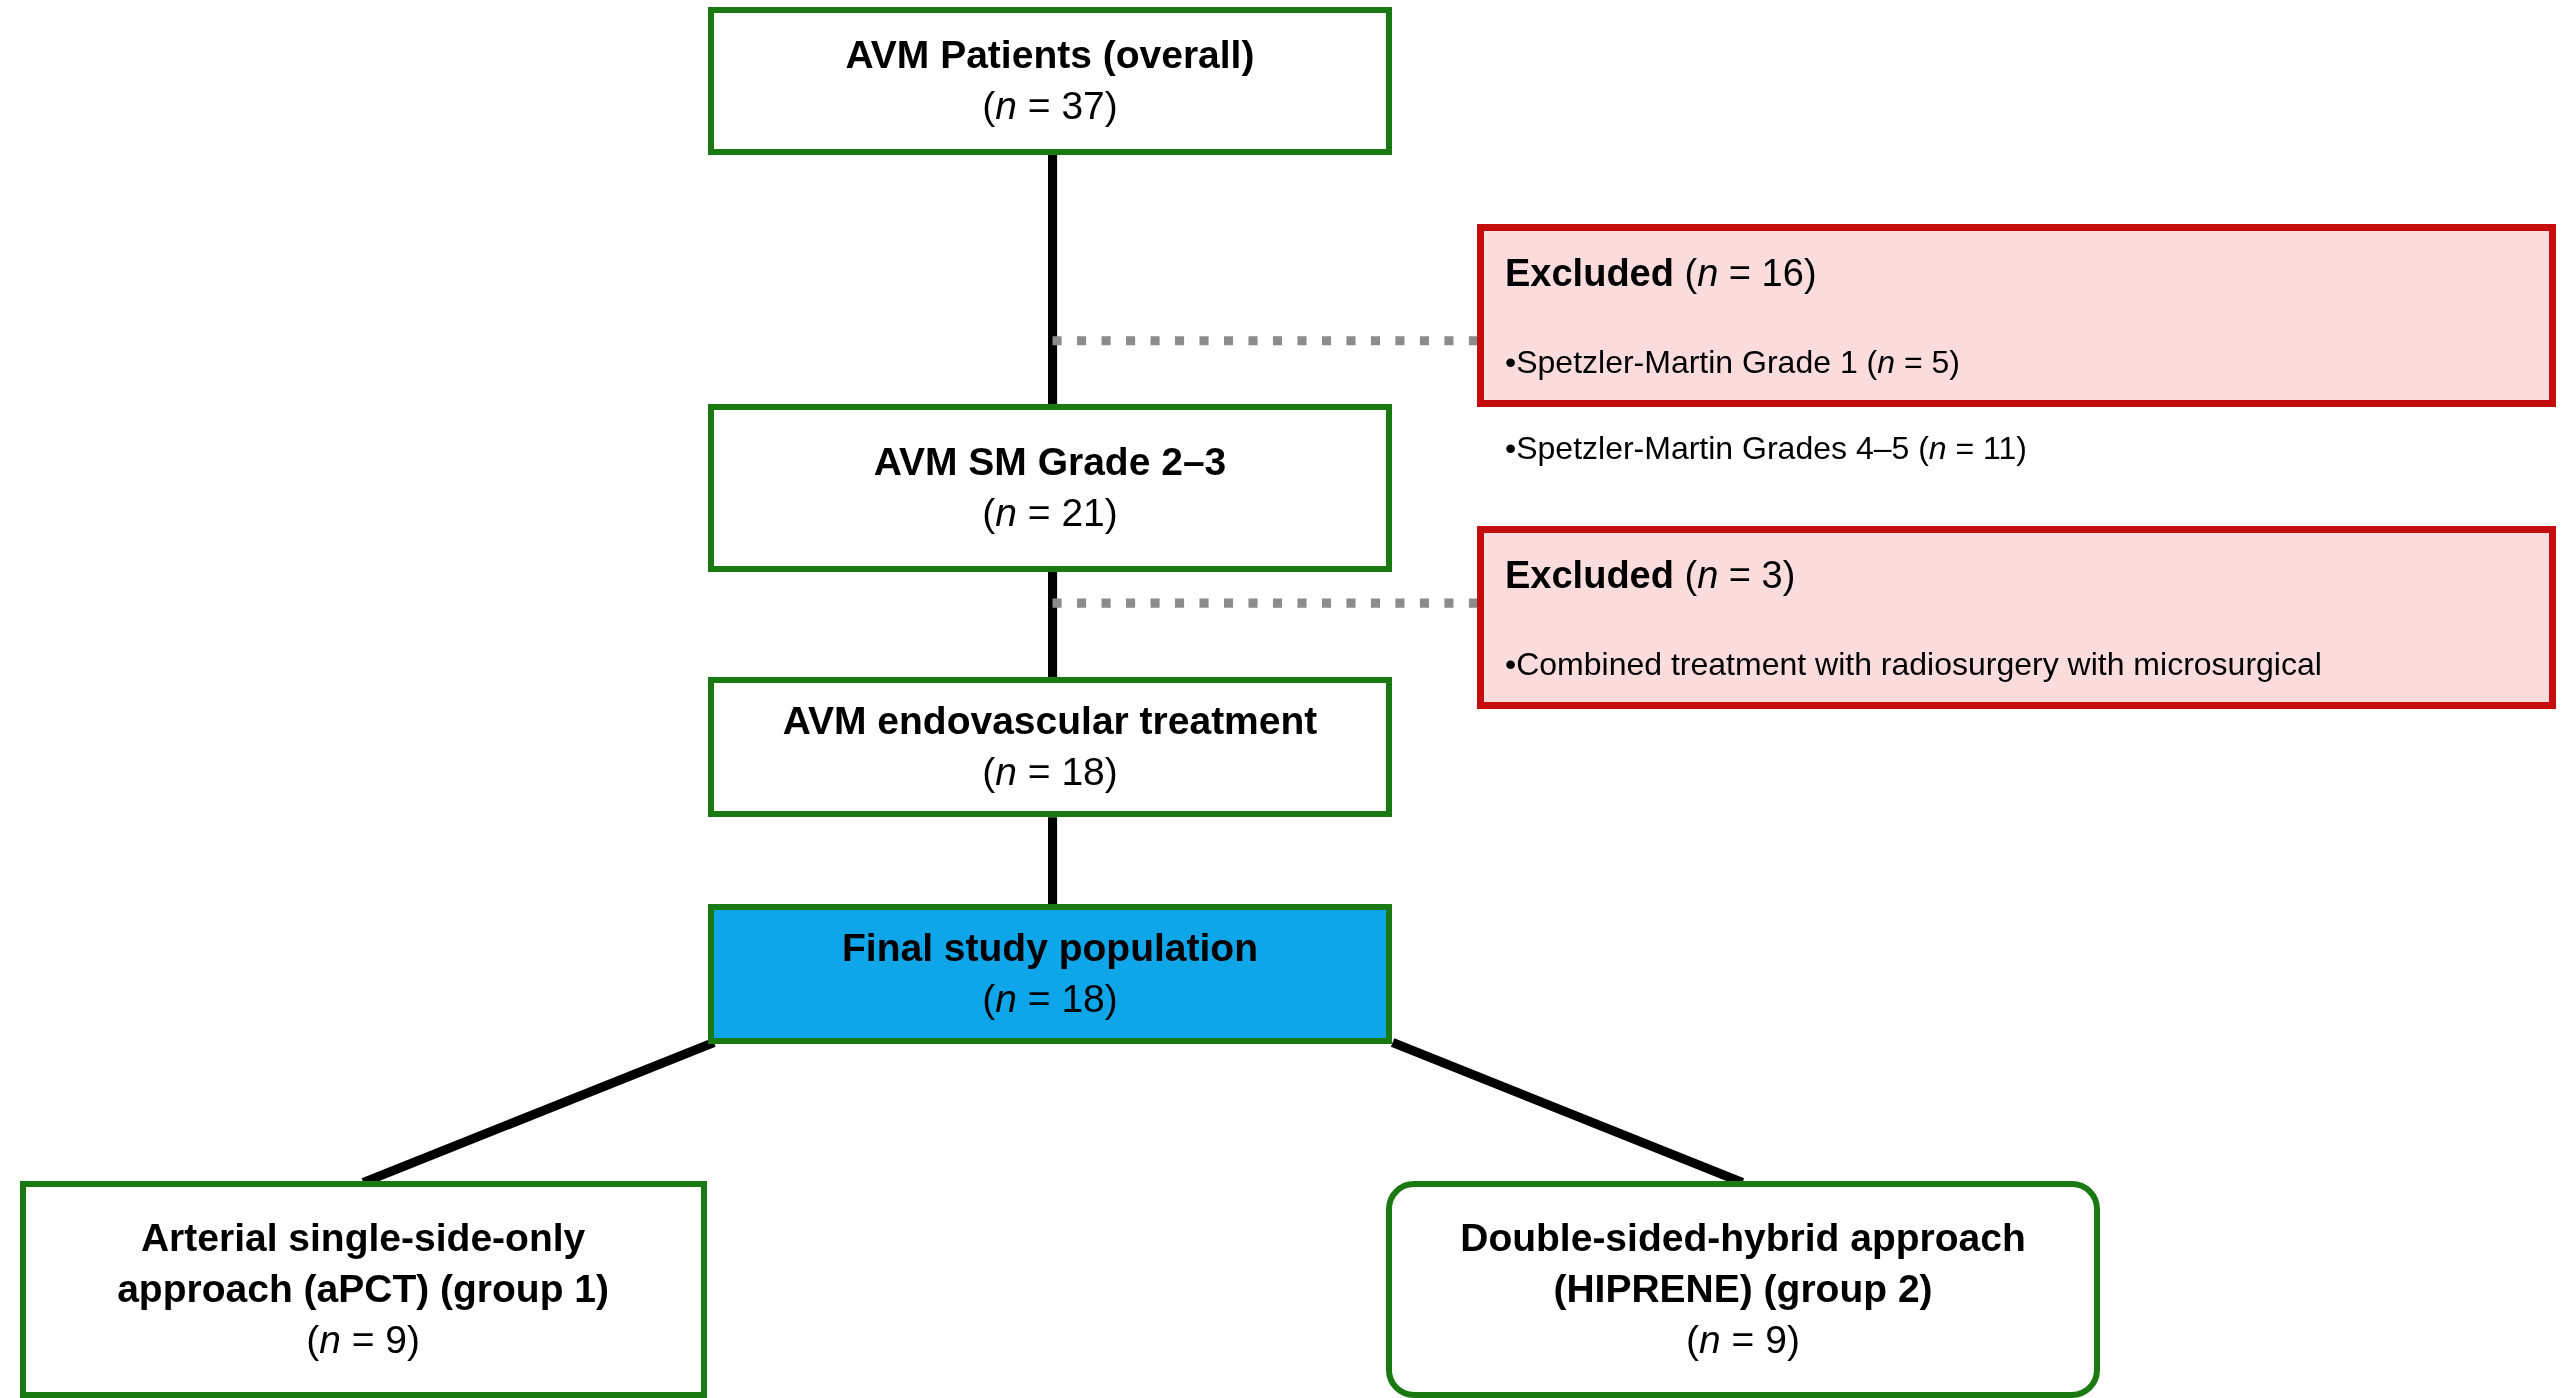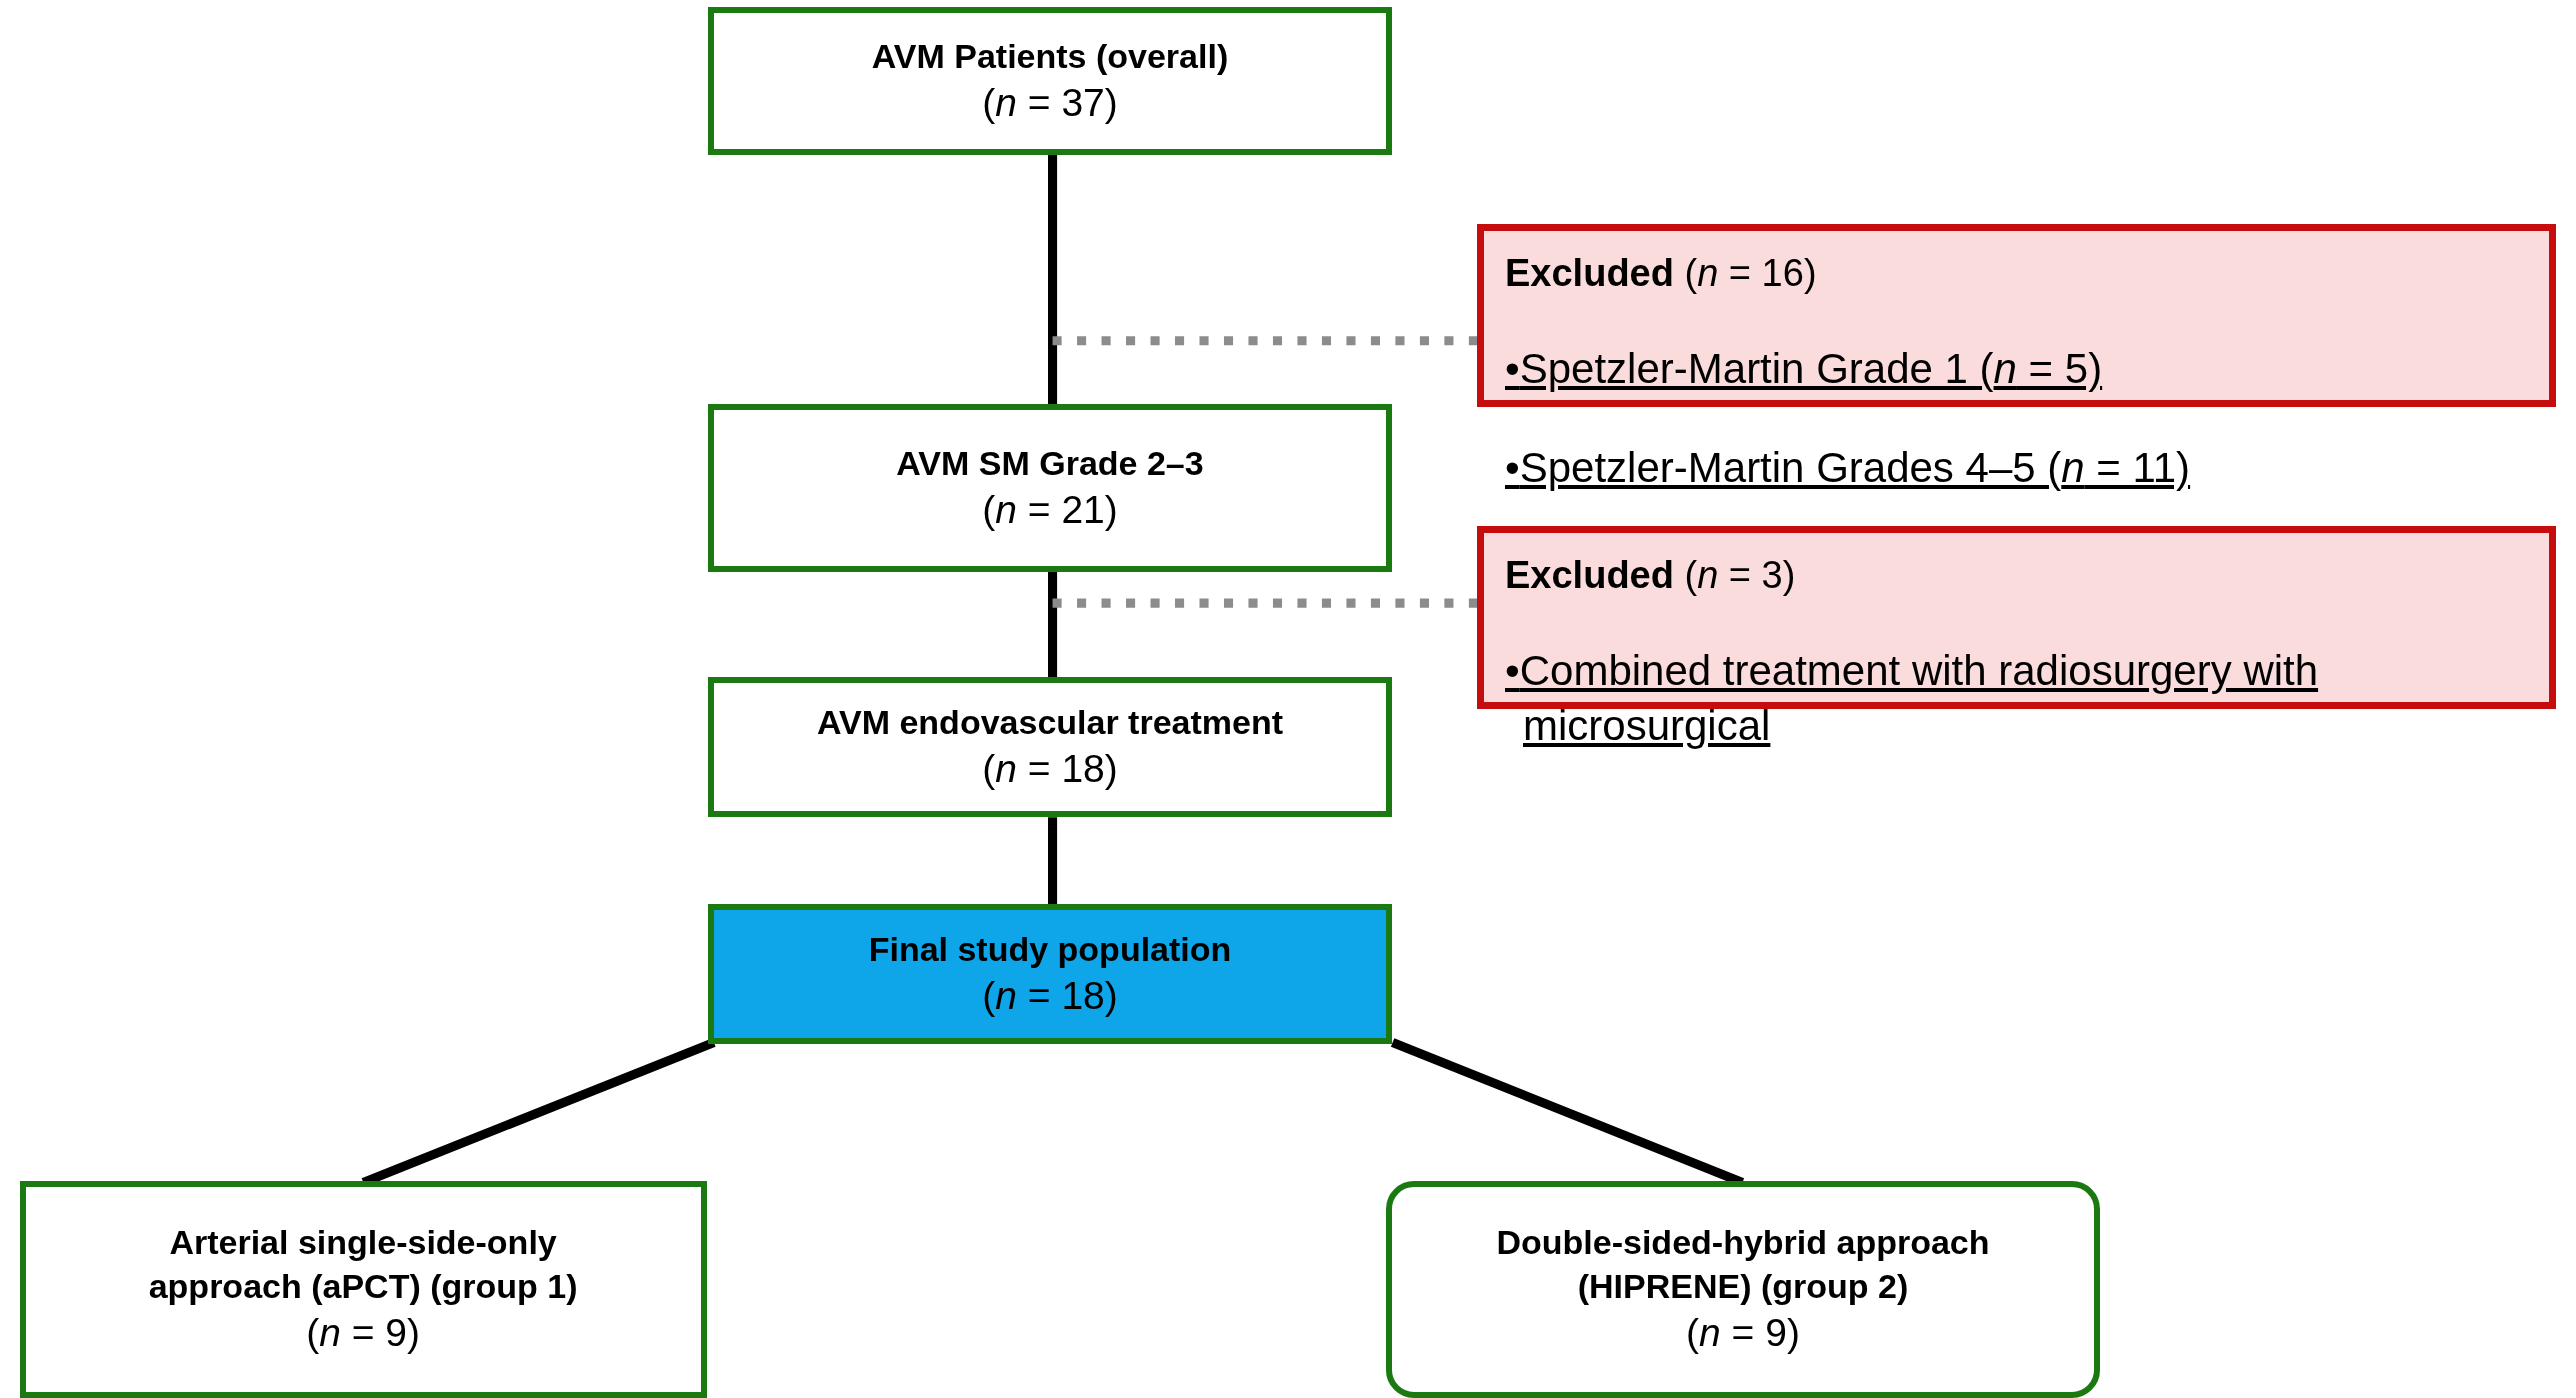--- a/index.html
+++ b/index.html
@@ -52,31 +52,30 @@
     align-items: flex-start;
     justify-content: flex-start;
     text-align: left;
     padding: 18px 14px 7px 21px;
     gap: 44px;
   }
   .line {
     display: block;
     white-space: pre;
   }
-  .t-bold  { font-weight: bold; font-size: 34px; }
+  .t-bold  { font-weight: bold; font-size: 39px; }
   .t-plain { font-weight: normal; font-size: 39px; }
   .t-red-bold { font-weight: bold; font-size: 38px; }
   .t-red-plain { font-weight: normal; font-size: 38px; }
   .ital { font-style: italic; font-weight: normal; }
   .bullet-line {
     display: block;
-    font-size: 42px;
+    font-size: 32px;
     font-weight: normal;
     white-space: normal;
-    text-decoration: underline;
   }
 </style>
 </head>
 <body>
 
 <div id="canvas">
 
   <svg id="connectors" viewBox="0 0 3681 1998" width="2576" height="1398" xmlns="http://www.w3.org/2000/svg">
 
     <line x1="1504" y1="220" x2="1504" y2="586" stroke="#000000" stroke-width="13"></line>

